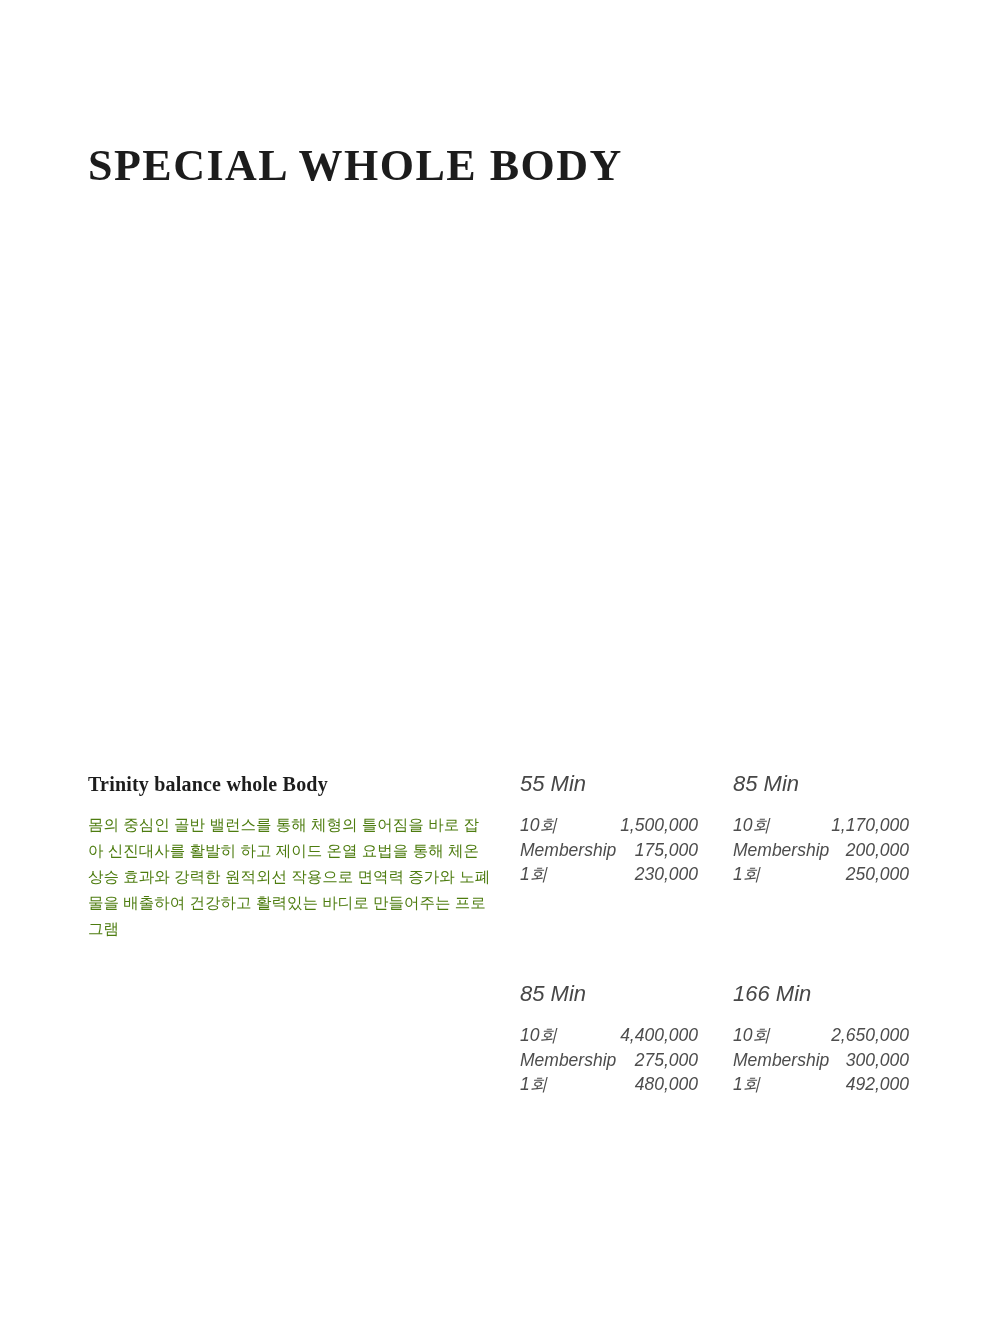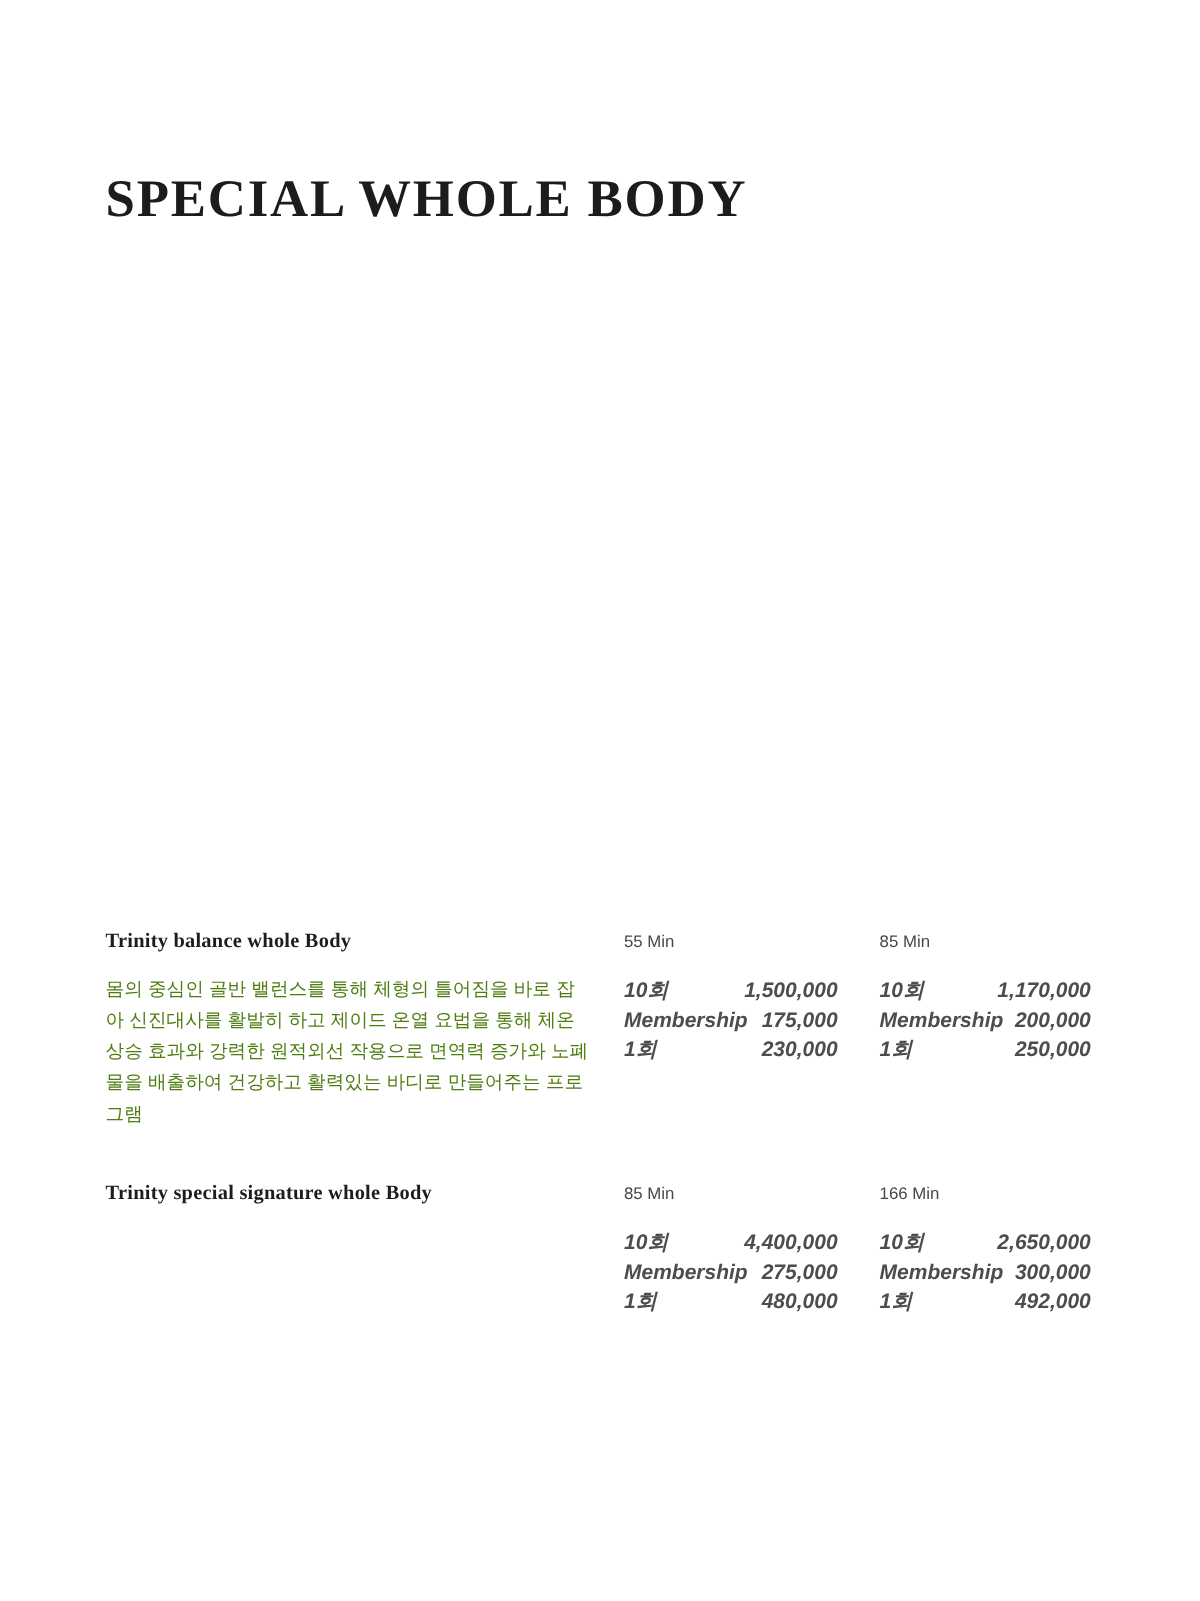--- a/index.html
+++ b/index.html
@@ -28,51 +28,52 @@
   .program-1 { top: 769px; }
   .program-2 { top: 979px; }
   .program-info {
     position: absolute;
     left: 88px;
     width: 406px;
   }
   .program-name {
     font-family: "Liberation Serif", serif;
     font-weight: 600;
-    font-size: 17px;
+    font-size: 20px;
     line-height: 30px;
     letter-spacing: 0.2px;
     color: #1d1d1d;
     white-space: nowrap;
   }
   .program-description {
     margin-top: 13px;
     font-size: 15.5px;
     line-height: 26px;
     color: #4d7c0f;
     word-break: break-all;
     text-align: left;
   }
   .option-col { position: absolute; top: 0; }
   .option-col-a { left: 520px; width: 178px; }
   .option-col-b { left: 733px; width: 176px; }
   .option-duration {
+    font-style: italic;
     font-weight: 300;
-    font-size: 14px;
+    font-size: 22px;
     line-height: 30px;
     color: #474747;
     white-space: nowrap;
   }
   .option-rows { margin-top: 14px; }
   .price-row {
     display: flex;
     justify-content: space-between;
     align-items: flex-end;
     font-style: italic;
-    font-weight: 700;
+    font-weight: 400;
     font-size: 17.5px;
     line-height: 24.5px;
     color: #4d4d4d;
     white-space: nowrap;
   }
   .price-row .row-label { text-align: left; }
   .price-row .row-price { text-align: right; }
 </style>
 </head>
 <body>
@@ -119,21 +120,20 @@
         <div class="price-row">
           <span class="row-label">1회</span>
           <span class="row-price">250,000</span>
         </div>
       </div>
     </div>
   </section>
 
   <section class="program program-2">
     <div class="program-info">
-      <h2 class="program-name">Trinity special signature whole Body</h2>
     </div>
 
     <div class="option-col option-col-a">
       <div class="option-duration">85 Min</div>
       <div class="option-rows">
         <div class="price-row">
           <span class="row-label">10회</span>
           <span class="row-price">4,400,000</span>
         </div>
         <div class="price-row">

